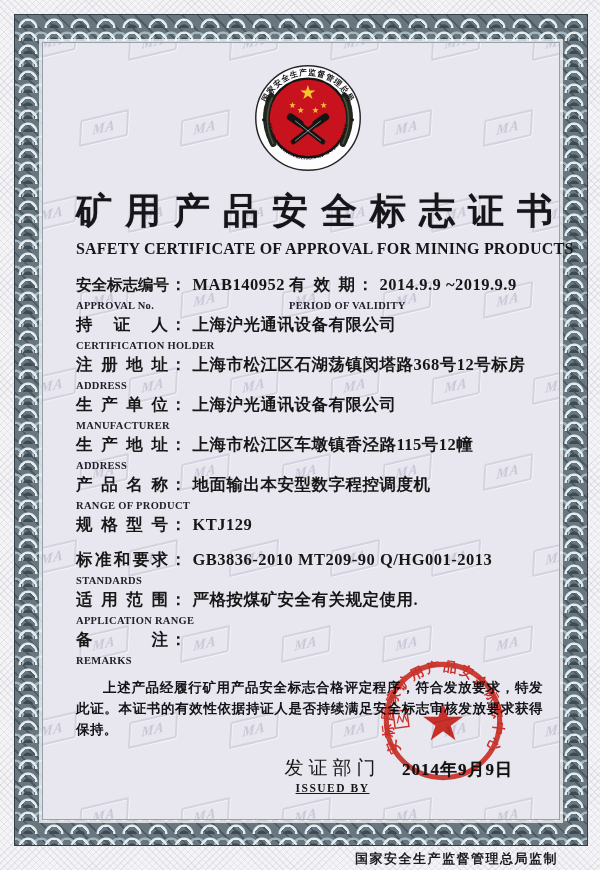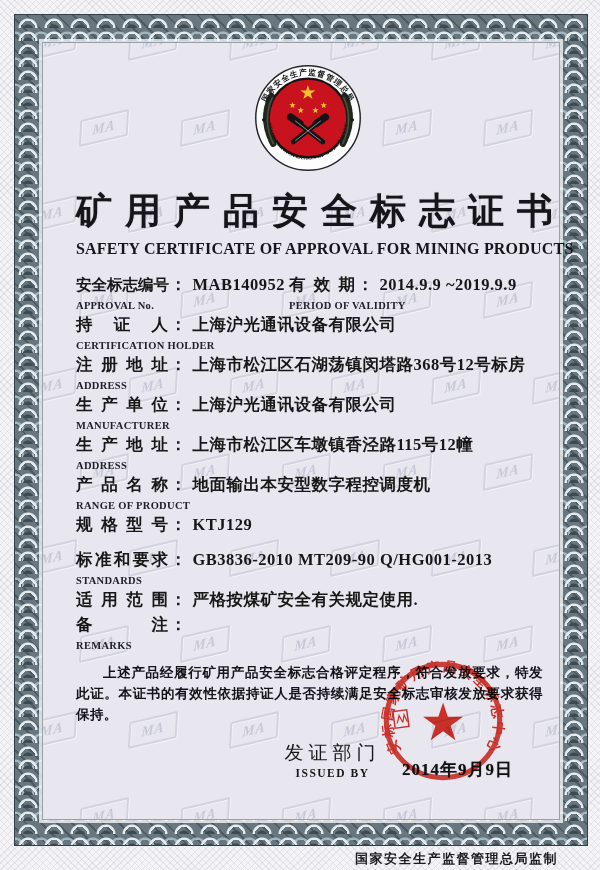--- a/index.html
+++ b/index.html
@@ -78,21 +78,21 @@
   .row-pair .col-b{flex:1;}
   .gap-top{margin-top:13px;}
 
   .statement{
     margin-top:12px;width:467px;
     font-size:13.5px;font-weight:bold;line-height:1.55;
     text-align:justify;text-indent:2em;letter-spacing:.4px;color:#131318;
   }
   .issuer{margin-top:14px;text-align:center;transform:translateX(25px);}
   .issuer-zh{font-size:19px;font-weight:normal;letter-spacing:5px;}
-  .issuer-en{font-size:11.5px;font-weight:600;letter-spacing:1.5px;margin-top:1px;}
+  .issuer-en{font-size:11.5px;font-weight:600;letter-spacing:1.5px;margin-top:1px;text-decoration:underline;}
 
   .seal{position:absolute;left:378px;top:656px;width:130px;height:130px;z-index:3;
         mix-blend-mode:multiply;opacity:.95;}
   .seal-date{
     position:absolute;left:402px;top:758px;z-index:4;
     font-size:17px;font-weight:bold;color:#101010;letter-spacing:1px;
     text-shadow:0 0 1px rgba(0,0,0,.4);
   }
   .bottom-note{
     position:absolute;right:42px;bottom:2px;z-index:2;
@@ -344,20 +344,21 @@
           <div class="fmain">
             <span class="flabel jchars">
                 <span>适</span>
                 <span>用</span>
                 <span>范</span>
                 <span>围</span>
               </span>
             <span class="fcolon">：</span>
             <span class="fvalue">严格按煤矿安全有关规定使用.</span>
           </div>
+          <div class="fen">APPLICATION RANGE</div>
         </div>
 
         <div class="frow">
           <div class="fmain">
             <span class="flabel jchars">
                 <span>备</span>
                 <span>注</span>
               </span>
             <span class="fcolon">：</span>
           </div>

